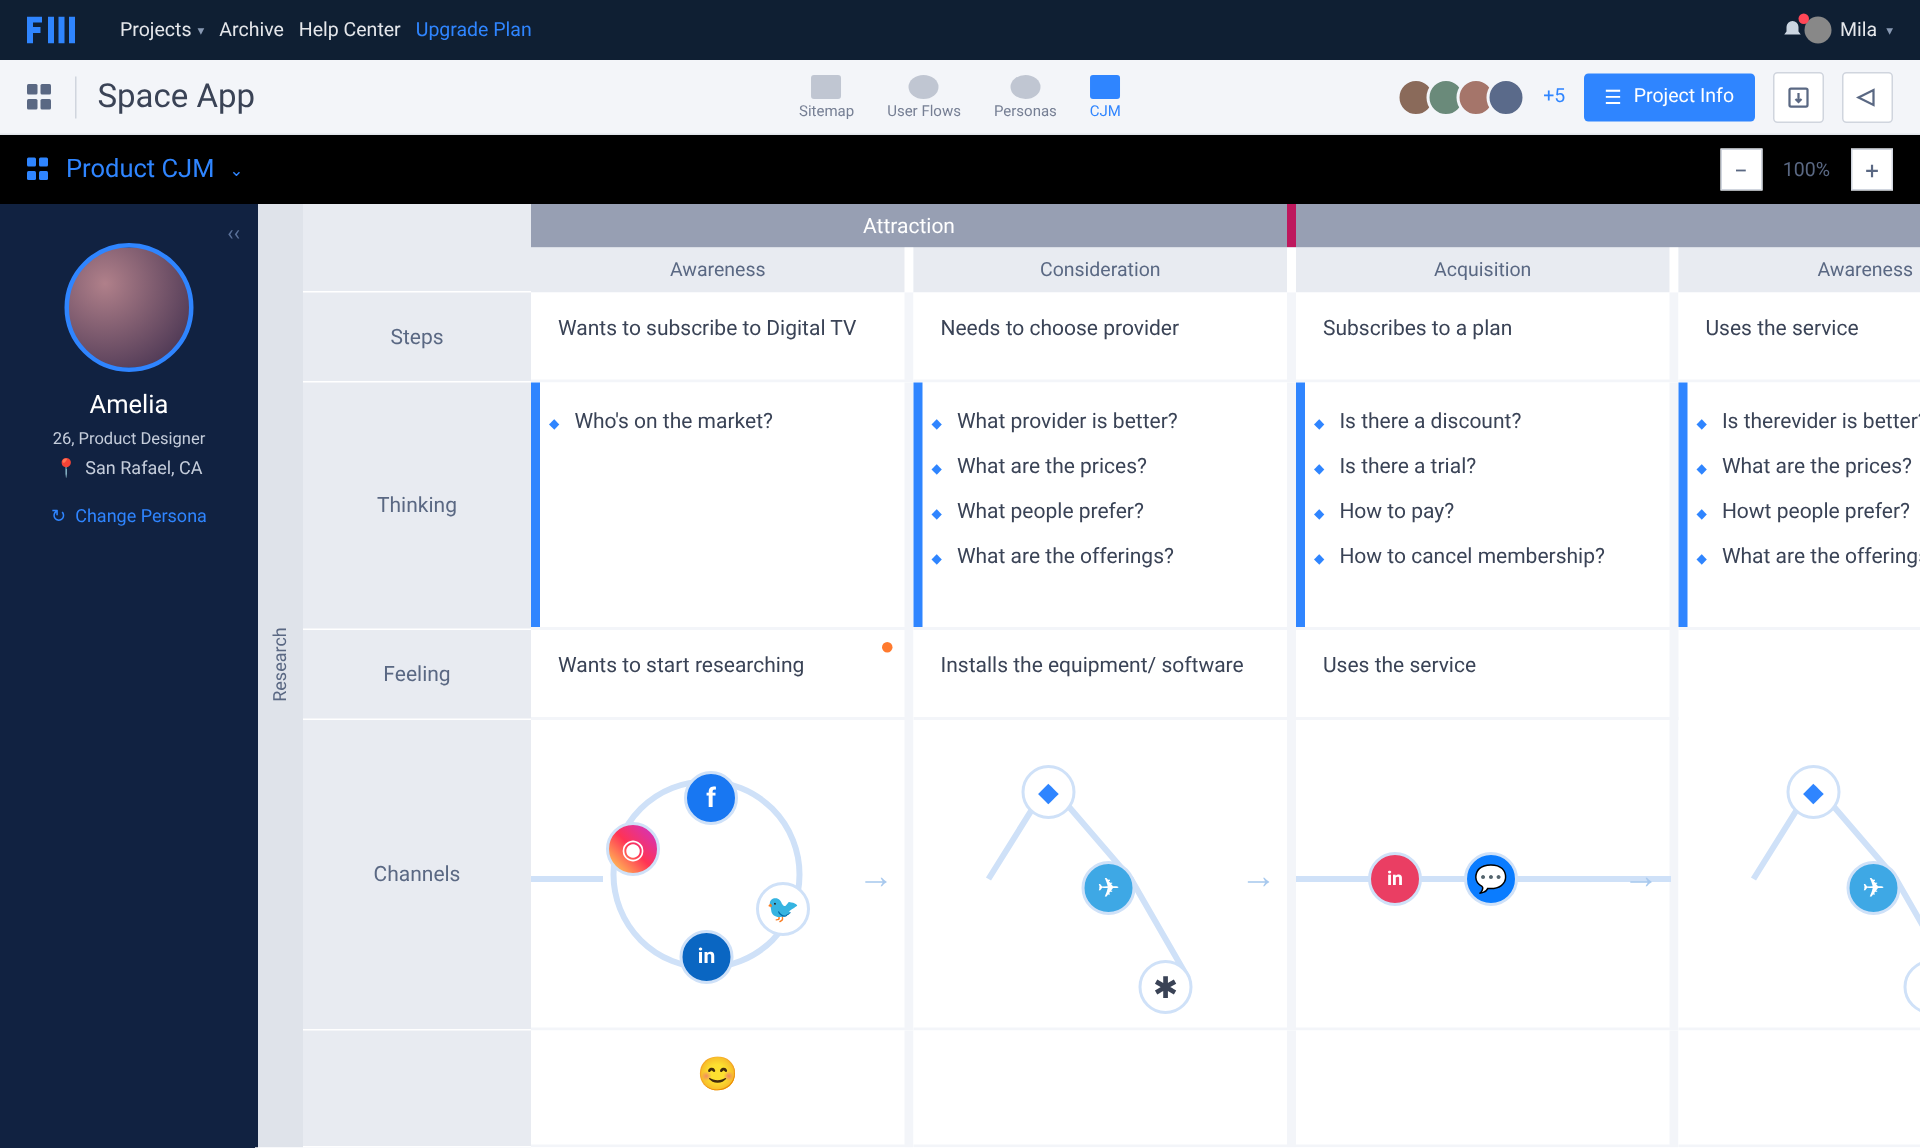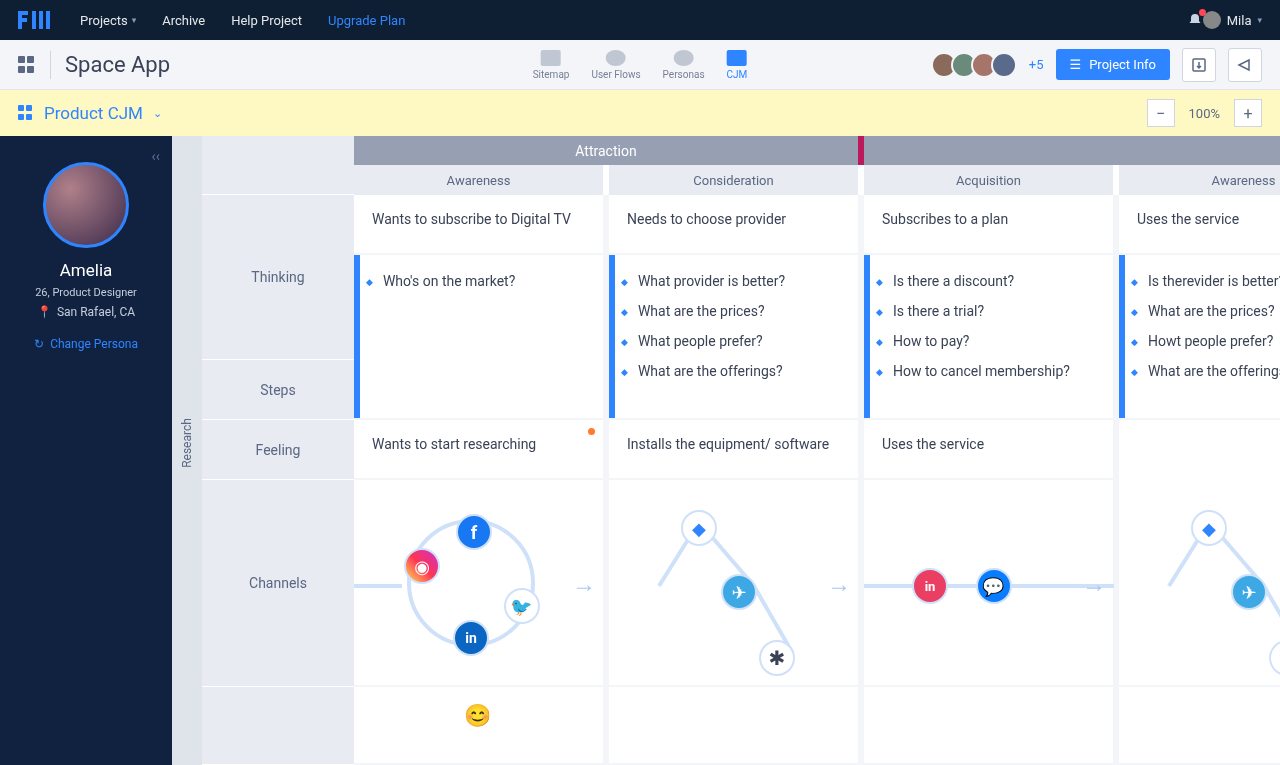--- a/index.html
+++ b/index.html
@@ -2,21 +2,21 @@
 <html><head>
 <meta charset="utf-8">
 <style>
 * { margin:0; padding:0; box-sizing:border-box; font-family:-apple-system,BlinkMacSystemFont,"Segoe UI",Roboto,sans-serif; }
 body { width:1280px; height:765px; overflow:hidden; background:#fff; }
 
 
 .topnav { height:40px; background:#0f1f33; display:flex; align-items:center; padding:0 18px; color:#e5e7eb; font-size:13px; }
 .logo { display:flex; align-items:center; margin-right:28px; }
 .logo svg { display:block; }
-.nav-items { display:flex; gap:26px; align-items:center; }
+.nav-items { display:flex; gap:10px; align-items:center; }
 .nav-item { color:#e5e7eb; cursor:pointer; display:flex; align-items:center; gap:4px; }
 .nav-item.upgrade { color:#2f85ff; }
 .nav-right { margin-left:auto; display:flex; align-items:center; gap:0; }
 .bell { position:relative; width:16px; height:16px; }
 .bell-dot { position:absolute; top:-3px; right:-3px; width:7px; height:7px; background:#ff4757; border-radius:50%; }
 .user { display:flex; align-items:center; gap:6px; cursor:pointer; }
 .user-avatar { width:18px; height:18px; border-radius:50%; background:#888; }
 
 
 .projectbar { height:50px; background:#f3f5f9; display:flex; align-items:center; padding:0 18px; border-bottom:1px solid #e1e5eb; position:relative; }
@@ -32,21 +32,21 @@
 .tab-item.active .tab-icon { background:#2f85ff; }
 .proj-right { margin-left:auto; display:flex; align-items:center; gap:12px; }
 .avatars { display:flex; }
 .avatars .av { width:26px; height:26px; border-radius:50%; border:2px solid #f3f5f9; margin-left:-6px; background:#8a6a5a; }
 .avatars .av:first-child { margin-left:0; }
 .plus5 { color:#2f85ff; font-size:13px; }
 .proj-info-btn { background:#2f85ff; color:#fff; border:none; padding:8px 14px; border-radius:3px; font-size:13px; display:flex; align-items:center; gap:8px; cursor:pointer; }
 .icon-btn { width:34px; height:34px; border:1px solid #d0d5de; background:#fff; border-radius:3px; display:flex; align-items:center; justify-content:center; cursor:pointer; color:#5a6883; }
 
 
-.subbar { height:46px; background:#fef9c3; display:flex; padding:0 18px; }
+.subbar { height:46px; background:#000000; display:flex; padding:0 18px; }
 .sub-left { display:flex; align-items:center; gap:10px; color:#2f85ff; cursor:pointer; }
 .sub-title { font-size:17px; }
 .sub-right { margin-left:auto; display:flex; align-items:center; gap:6px; }
 .zoom-btn { width:28px; height:28px; border:1px solid #d0d5de; background:#fff; display:flex; align-items:center; justify-content:center; cursor:pointer; color:#5a6883; font-size:16px; }
 .zoom-val { font-size:13px; color:#5a6883; padding:0 8px; }
 
 
 .main { display:flex; height:629px; }
 
 
@@ -112,21 +112,21 @@
         <rect x="21" y="0" width="4" height="18" fill="#2f85ff"></rect>
         <rect x="28" y="0" width="4" height="18" fill="#2f85ff"></rect>
       </svg>
   </div>
   <div class="nav-items">
     <div class="nav-item">
         <span>Projects</span> 
         <span style="font-size:9px;color:#8899b3">▾</span>
       </div>
     <div class="nav-item">Archive</div>
-    <div class="nav-item">Help Project</div>
+    <div class="nav-item">Help Center</div>
     <div class="nav-item upgrade">Upgrade Plan</div>
   </div>
   <div class="nav-right">
     <div class="bell">
       <svg width="16" height="16" viewBox="0 0 16 16">
           <path d="M8 2a4 4 0 0 0-4 4v3l-1.5 2h11L12 9V6a4 4 0 0 0-4-4z" fill="#cbd5e1"></path>
         </svg>
       <div class="bell-dot"></div>
     </div>
     <div class="user">
@@ -225,22 +225,22 @@
       <span>Change Persona</span>
     </div>
   </div>
 
   <div class="vtab">
       <span>Research</span>
     </div>
 
   <div class="rowlabels">
     <div class="rowlabel rl-header"></div>
+    <div class="rowlabel rl-steps">Steps</div>
     <div class="rowlabel rl-thinking">Thinking</div>
-    <div class="rowlabel rl-steps">Steps</div>
     <div class="rowlabel rl-feeling">Feeling</div>
     <div class="rowlabel rl-channels">Channels</div>
     <div class="rowlabel rl-last"></div>
   </div>
 
   <div class="grid">
     <div class="grid-inner">
       <div class="phase-row">
         <div class="phase p1">Attraction</div>
         <div class="phase p2"></div>

